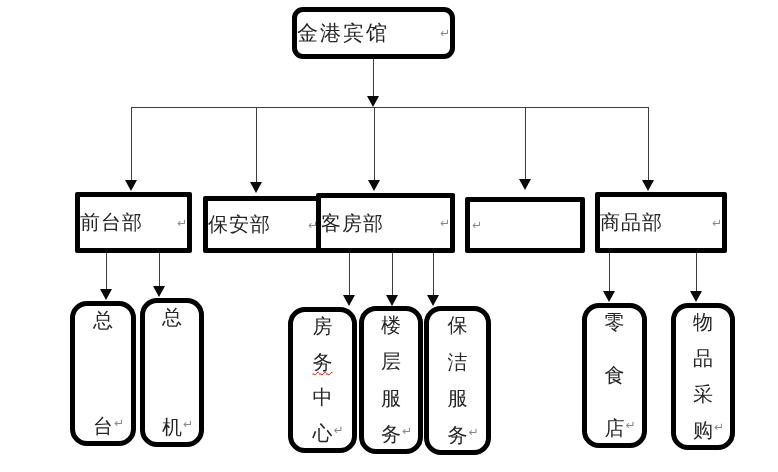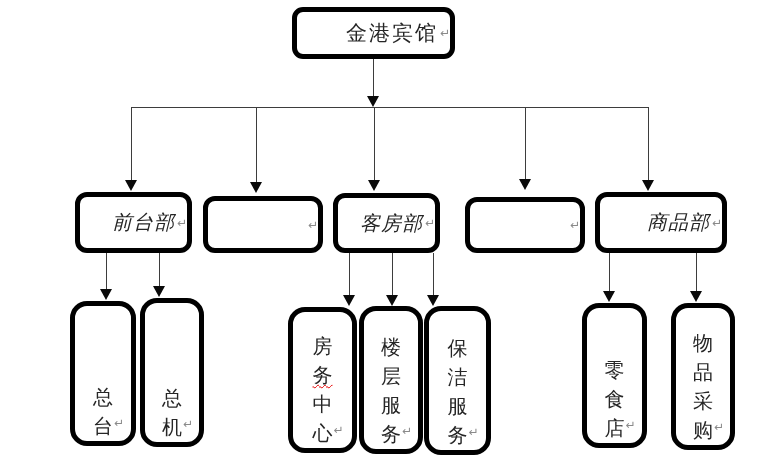--- a/index.html
+++ b/index.html
@@ -5,24 +5,24 @@
   html,body { margin:0; padding:0; background:#fff; }
   .stage {
     position:relative; width:778px; height:472px; overflow:hidden;
     background:var(--background,#ffffff);
     font-family:"Liberation Serif","DejaVu Serif",serif;
     color:var(--text,#262626);
   }
   .box {
     position:absolute; box-sizing:border-box;
     border:5px solid var(--box-border,#000);
-    background:#fff; display:flex; align-items:center; justify-content:flex-end;
+    background:#fff; display:flex; align-items:center; justify-content:space-between;
   }
   .root { border-radius:11px; font-size:21px; letter-spacing:2px; }
-  .dept { border-radius:12px; font-size:20px; letter-spacing:1px;font-style:italic; }
+  .dept { border-radius:2px; font-size:20px; letter-spacing:1px; }
   .unit { border-radius:17px; font-size:20px; flex-direction:column; }
   .label { white-space:nowrap; }
   .pilcrow {
     color:var(--paragraph-mark,#8a8a8a); font-size:12px; margin-left:2px;
     letter-spacing:0; font-family:"DejaVu Sans",sans-serif;
   }
   .vchar { display:block; position:relative; width:100%; height:29px; line-height:29px; text-align:center; letter-spacing:0; }
   .vchar .pilcrow { position:absolute; left:calc(50% + 11px); bottom:3px; margin-left:0; }
   .squiggle {
     text-decoration-line:underline; text-decoration-style:wavy;
@@ -75,23 +75,24 @@
   <div class="box root" style="left:292px;top:7px;width:163px;height:52px">
     <span class="label">金港宾馆</span>
       <span class="pilcrow">↵</span>
   </div>
 
   <div class="box dept" style="left:75px;top:192px;width:117px;height:61px">
     <span class="label">前台部</span>
       <span class="pilcrow">↵</span>
   </div>
   <div class="box dept" style="left:203px;top:196px;width:120px;height:57px">
+    <span class="label">保安部</span>
       <span class="pilcrow">↵</span>
   </div>
-  <div class="box dept" style="left:333px;top:193px;width:107px;height:60px">
+  <div class="box dept" style="left:316px;top:193px;width:139px;height:60px">
     <span class="label">客房部</span>
       <span class="pilcrow">↵</span>
   </div>
   <div class="box dept" style="left:465px;top:197px;width:120px;height:56px">
       <span class="pilcrow">↵</span>
   </div>
   <div class="box dept" style="left:595px;top:192px;width:132px;height:61px">
     <span class="label">商品部</span>
       <span class="pilcrow">↵</span>
   </div>

